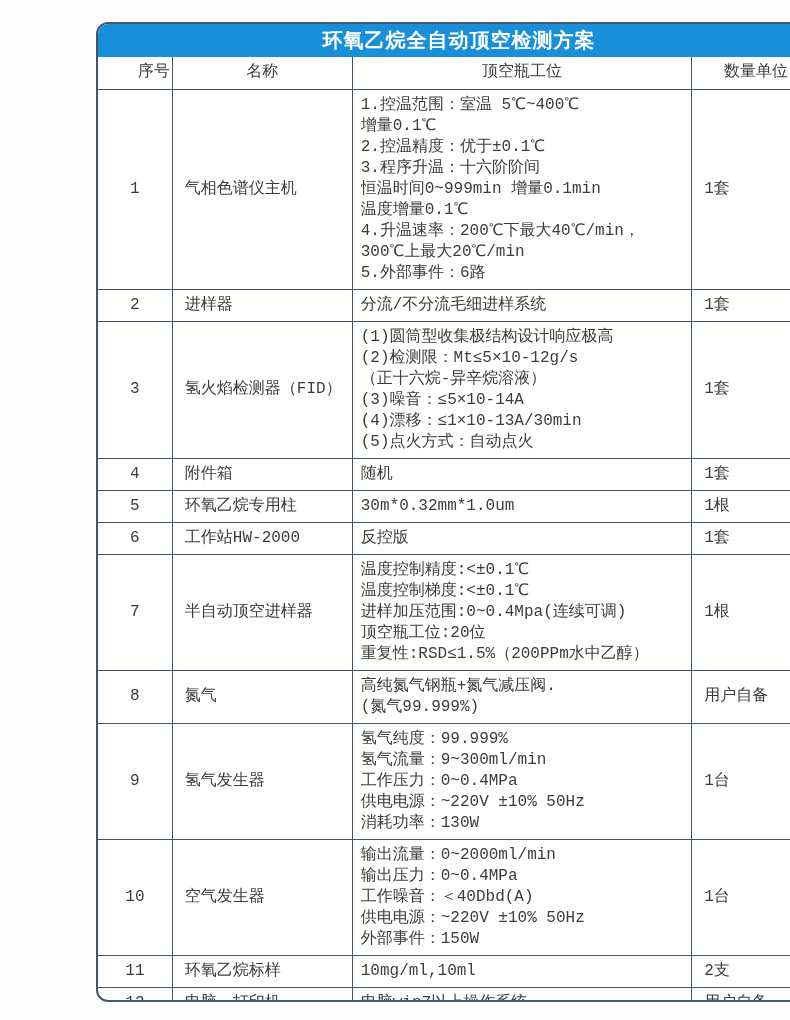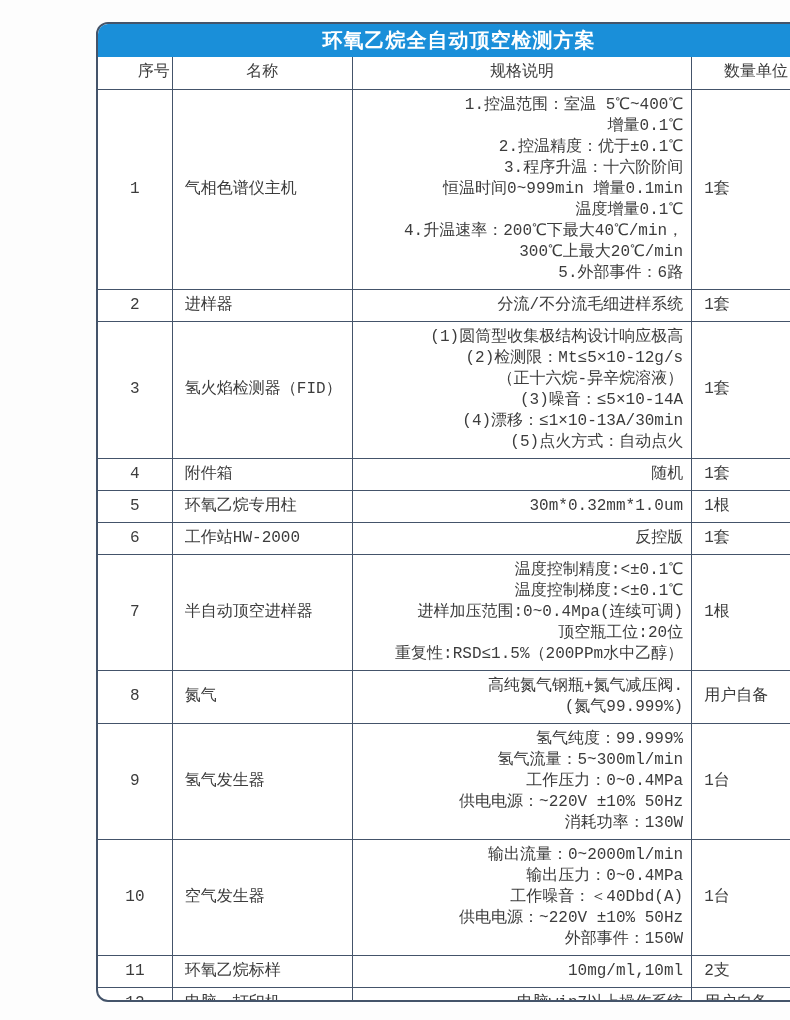--- a/index.html
+++ b/index.html
@@ -62,41 +62,41 @@
   th{
     text-align:center;
     padding:5px 10px;
     height:32px;
   }
   th.th-no{text-align:right;padding:5px 2px;}
   td{padding:5px 8px;}
   td.cell-no{text-align:center;padding:5px 2px;}
   td.cell-name{padding:5px 6px 5px 12px;}
   td.cell-qty{padding:5px 6px 5px 12px;}
-  td.cell-spec .spec-line{white-space:nowrap;overflow:hidden;text-align:right;}
+  td.cell-spec .spec-line{white-space:nowrap;overflow:hidden;}
 </style>
 </head>
 <body>
 
 <div class="card">
   <div class="title-bar">
     <span>环氧乙烷全自动顶空检测方案</span>
   </div>
   <table>
     <colgroup>
       <col class="c-no">
         <col class="c-name">
         <col class="c-spec">
         <col class="c-qty">
     </colgroup>
     <tbody>
       <tr>
         <th class="th-no">序号</th>
         <th>名称</th>
-        <th>规格说明</th>
+        <th>顶空瓶工位</th>
         <th>数量单位</th>
       </tr>
 
     <tr>
           <td class="cell-no">1</td>
           <td class="cell-name">气相色谱仪主机</td>
           <td class="cell-spec">
             <div class="spec-line">1.控温范围：室温 5℃~400℃</div>
             <div class="spec-line">增量0.1℃</div>
             <div class="spec-line">2.控温精度：优于±0.1℃</div>
@@ -173,21 +173,21 @@
             <div class="spec-line">高纯氮气钢瓶+氮气减压阀.</div>
             <div class="spec-line">(氮气99.999%)</div>
           </td>
           <td class="cell-qty">用户自备</td>
         </tr>
         <tr>
           <td class="cell-no">9</td>
           <td class="cell-name">氢气发生器</td>
           <td class="cell-spec">
             <div class="spec-line">氢气纯度：99.999%</div>
-            <div class="spec-line">氢气流量：5~300ml/min</div>
+            <div class="spec-line">氢气流量：9~300ml/min</div>
             <div class="spec-line">工作压力：0~0.4MPa</div>
             <div class="spec-line">供电电源：~220V ±10% 50Hz</div>
             <div class="spec-line">消耗功率：130W</div>
           </td>
           <td class="cell-qty">1台</td>
         </tr>
         <tr>
           <td class="cell-no">10</td>
           <td class="cell-name">空气发生器</td>
           <td class="cell-spec">

